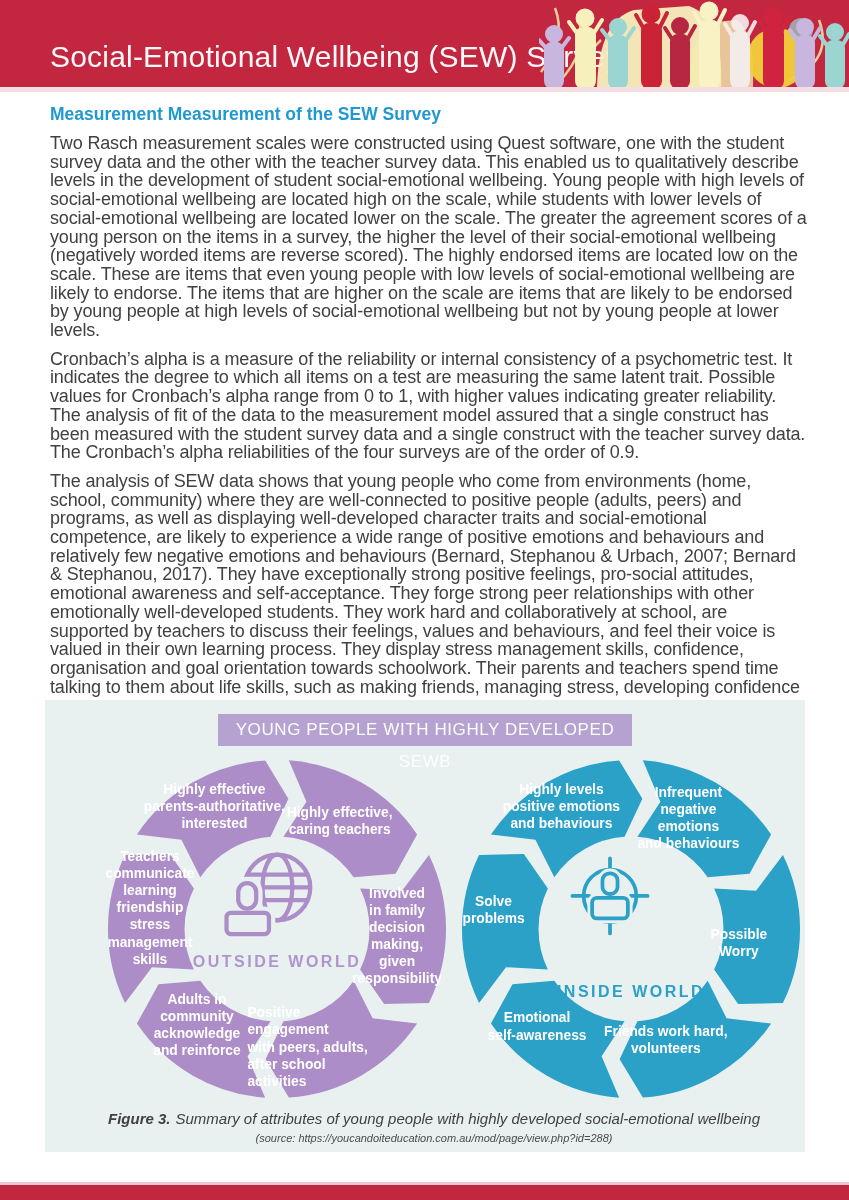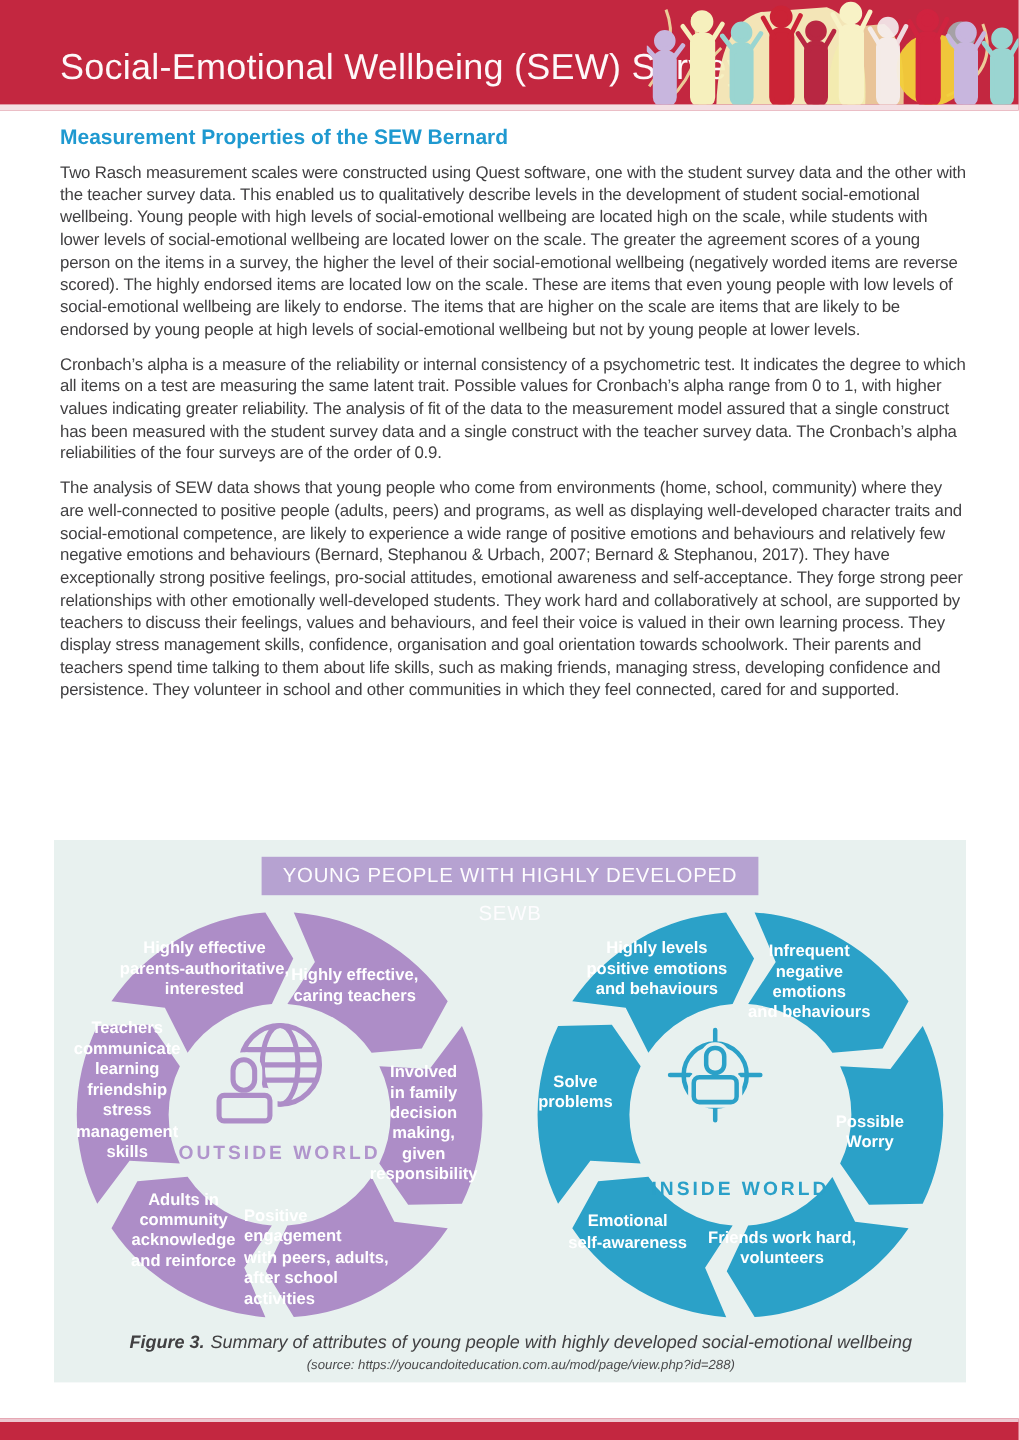--- a/index.html
+++ b/index.html
@@ -22,34 +22,34 @@
   
   .content{
     position:absolute;top:92px;left:50px;width:757px;height:606px;
     overflow:hidden;
   }
   .content h2{
     margin:12px 0 9px 0;font-size:17.5px;font-weight:700;color:#1f99d0;
   }
   .content h2.second{margin-top:17px;}
   .content p{
-    margin:0 0 10px 0;font-size:14px;line-height:18.7px;color:#414042;
+    margin:0 0 10px 0;font-size:18px;line-height:18.7px;color:#414042;
     letter-spacing:-0.15px;
   }
   
   .figure-panel{
     position:absolute;left:45px;top:700px;width:760px;height:452px;
     background:#e8f1ef;
   }
   .fig-banner{
     width:414px;height:32px;margin:14px auto 0 auto;
     background:#b6a2d1;color:#fdfcfe;text-align:center;
     font-size:17px;line-height:32px;letter-spacing:.6px;font-weight:400;
   }
-  .rings-row{display:flex;justify-content:center;gap:36px;margin-top:9px;}
+  .rings-row{display:flex;justify-content:flex-end;gap:6px;margin-top:9px;}
   .ring{position:relative;width:348px;height:348px;}
   .ring svg.ring-svg{position:absolute;inset:0;width:100%;height:100%;}
   .seg-label{
     position:absolute;transform:translate(-50%,-50%);
     color:#ffffff;font-size:13.8px;font-weight:700;line-height:1.24;
     white-space:pre-line;text-align:center;
   }
   .seg-label.align-left{text-align:left;}
   .world-label{
     position:absolute;transform:translate(-50%,-50%);
@@ -159,21 +159,21 @@
       <g fill="#9ad5d1" stroke="#9ad5d1" stroke-width="4">
         <circle cx="296" cy="32" r="7"></circle>
           <rect x="288" y="42" width="16" height="45" rx="6"></rect>
         <path d="M290 48 L281 36 M302 48 L310 34" fill="none"></path>
       </g>
     </g>
   </svg>
 </header>
 
 <main class="content">
-  <h2>Measurement Properties of the SEW Bernard</h2>
+  <h2>Measurement Measurement of the SEW Survey</h2>
   <p>Two Rasch measurement scales were constructed using Quest software, one with the student survey data and the other with the teacher survey data. This enabled us to qualitatively describe levels in the development of student social-emotional wellbeing.  Young people with high levels of social-emotional wellbeing are located high on the scale, while students with lower levels of social-emotional wellbeing are located lower on the scale.  The greater the agreement scores of a young person on the items in a survey, the higher the level of their social-emotional wellbeing (negatively worded items are reverse scored). The highly endorsed items are located low on the scale. These are items that even young people with low levels of social-emotional wellbeing are likely to endorse. The items that are higher on the scale are items that are likely to be endorsed by young people at high levels of social-emotional wellbeing but not by young people at lower levels.</p>
   <p>Cronbach’s alpha is a measure of the reliability or internal consistency of a psychometric test.  It indicates the degree to which all items on a test are measuring the same latent trait.  Possible values for Cronbach’s alpha range from 0 to 1, with higher values indicating greater reliability.  The analysis of fit of the data to the measurement model assured that a single construct has been measured with the student survey data and a single construct with the teacher survey data.  The Cronbach’s alpha reliabilities of the four surveys are of the order of 0.9.</p>
   <p>The analysis of SEW data shows that young people who come from environments (home, school, community) where they are well-connected to positive people (adults, peers) and programs, as well as displaying well-developed character traits and social-emotional competence, are likely to experience a wide range of positive emotions and behaviours and relatively few negative emotions and behaviours (Bernard, Stephanou &amp; Urbach, 2007; Bernard &amp; Stephanou, 2017). They have exceptionally strong positive feelings, pro-social attitudes, emotional awareness and self-acceptance. They forge strong peer relationships with other emotionally well-developed students. They work hard and collaboratively at school, are supported by teachers to discuss their feelings, values and behaviours, and feel their voice is valued in their own learning process. They display stress management skills, confidence, organisation and goal orientation towards schoolwork. Their parents and teachers spend time talking to them about life skills, such as making friends, managing stress, developing confidence and persistence. They volunteer in school and other communities in which they feel connected, cared for and supported.</p>
 </main>
 
 <section class="figure-panel">
   <div class="fig-banner">YOUNG PEOPLE WITH HIGHLY DEVELOPED SEWB</div>
 
   <div class="rings-row">
 

